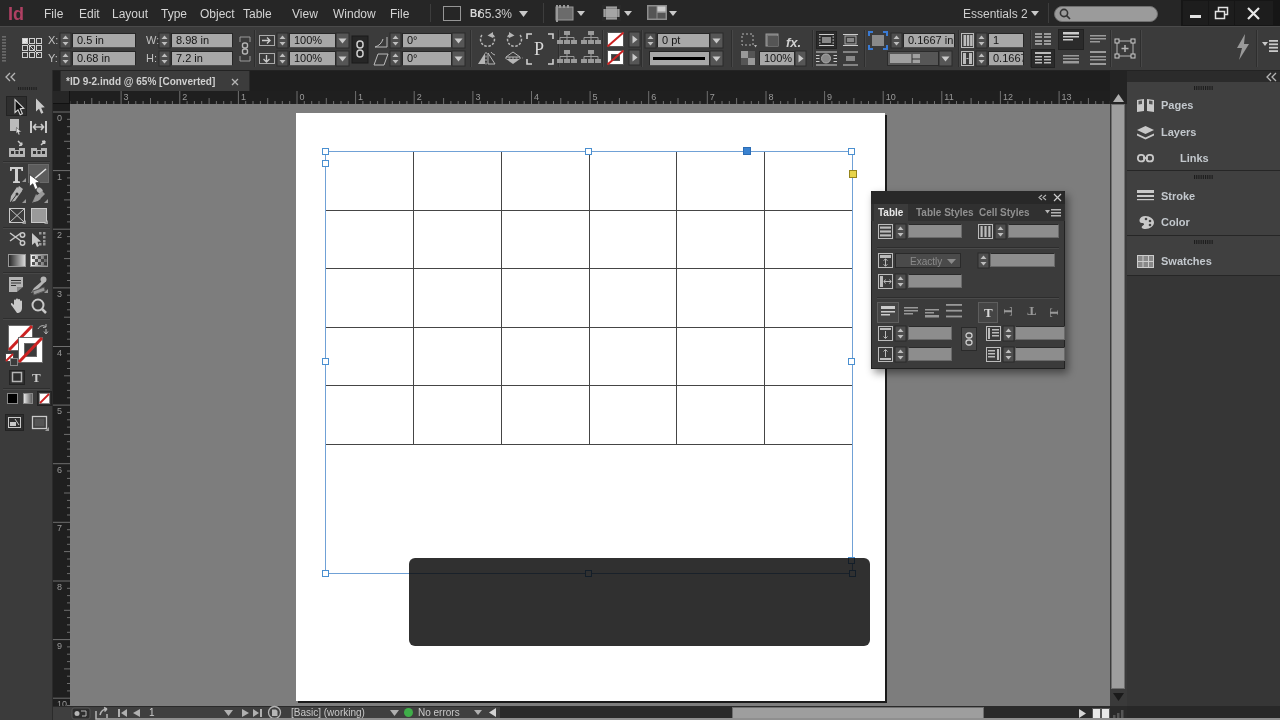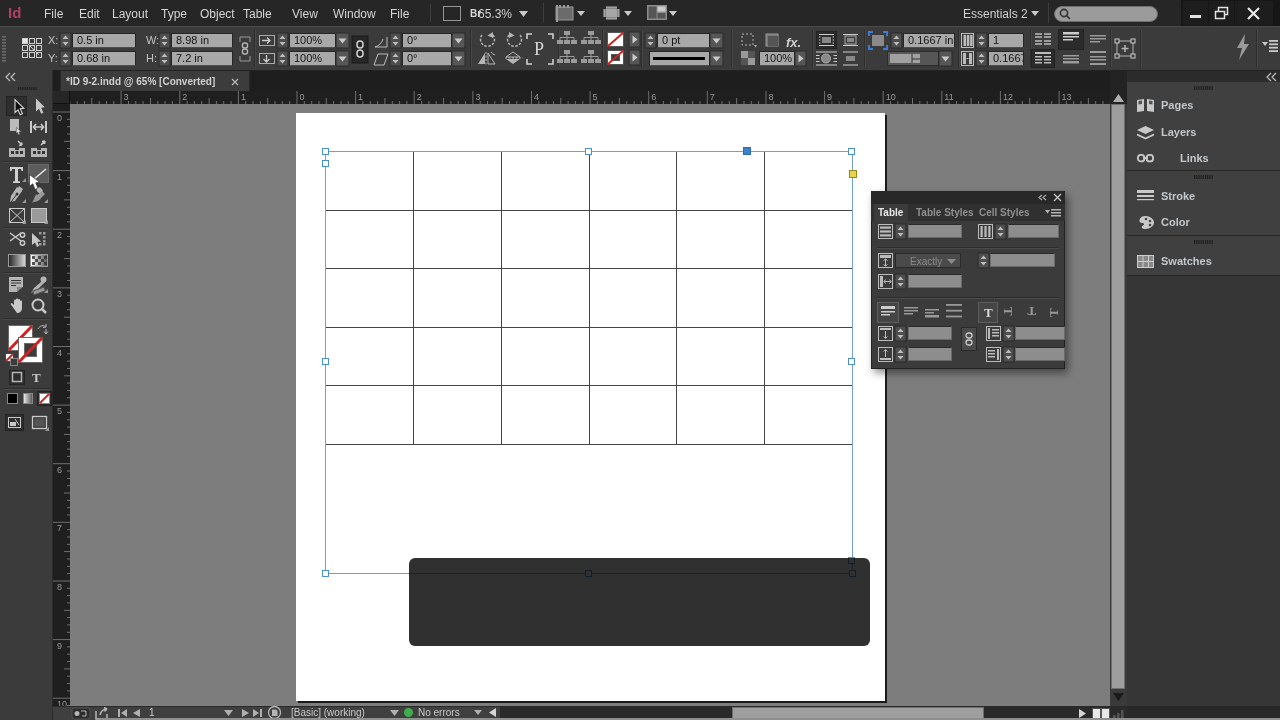--- a/index.html
+++ b/index.html
@@ -6,21 +6,21 @@
 #app{position:absolute;left:0;top:0;width:1280px;height:720px;}
 .abs{position:absolute;}
 .fld{position:absolute;background:#a8a8a8;border:1px solid #262626;border-bottom-color:#4e4e4e;
  color:#151515;font-size:11px;line-height:13px;padding-left:4px;white-space:nowrap;overflow:hidden;}
 .sep{position:absolute;width:1px;background:#2e2e2e;box-shadow:1px 0 0 #474747;}
 .menu{position:absolute;color:#d4d4d4;font-size:12px;top:7px;white-space:nowrap;}
 svg{position:absolute;left:0;top:0;overflow:visible;}
 </style></head><body>
 <div id="app">
     <div class="abs" style="left:0px;top:0px;width:1280px;height:26px;background:#262626;"></div>
-    <div class="abs" style="left:8px;top:4px;font-size:15px;color:#b04063;font-weight:bold;white-space:nowrap;letter-spacing:0px;">Id</div>
+    <div class="abs" style="left:8px;top:4px;font-size:18px;color:#b04063;font-weight:bold;white-space:nowrap;letter-spacing:0px;">Id</div>
     <div class="menu" style="left:44px">File</div>
     <div class="menu" style="left:79px">Edit</div>
     <div class="menu" style="left:112px">Layout</div>
     <div class="menu" style="left:161px">Type</div>
     <div class="menu" style="left:200px">Object</div>
     <div class="menu" style="left:243px">Table</div>
     <div class="menu" style="left:292px">View</div>
     <div class="menu" style="left:333px">Window</div>
     <div class="menu" style="left:390px">File</div>
     <div class="abs" style="left:430px;top:4px;width:1px;height:18px;background:#3d3d3d;"></div>

